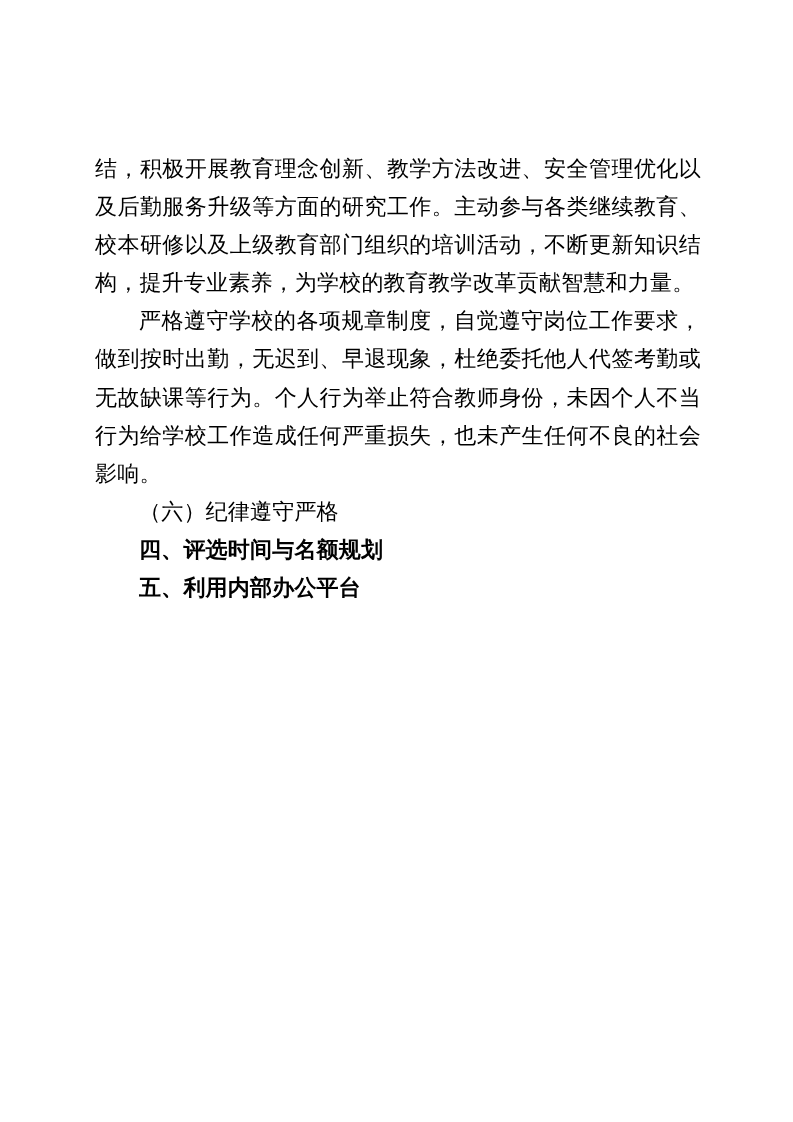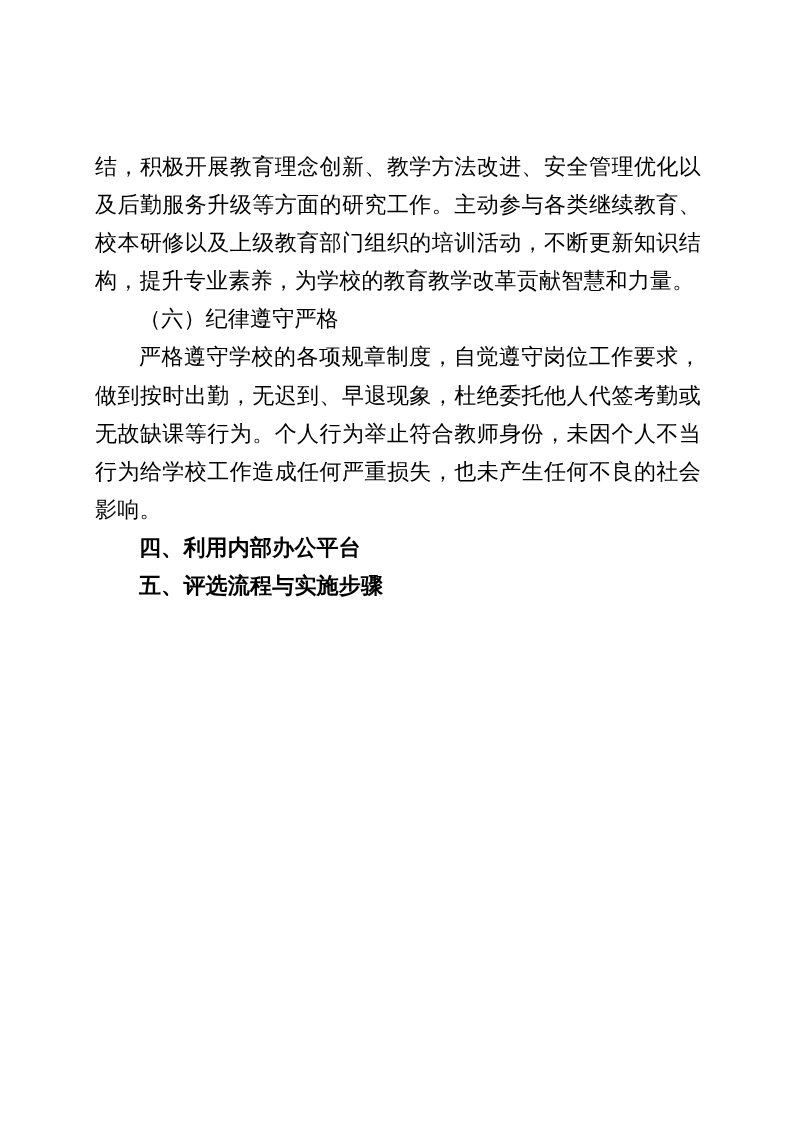--- a/index.html
+++ b/index.html
@@ -7,21 +7,21 @@
     padding: 0;
     background: #ffffff;
   }
   .page {
     position: relative;
     width: 793px;
     height: 1122px;
     margin: 0 auto;
     background: #ffffff;
     overflow: hidden;
-    font-family: Liberation Mono, monospace;
+    font-family: Liberation Sans, sans-serif;
   }
   .content {
     position: absolute;
     left: 95px;
     top: 150px;
     width: 606px;
     color: #000000;
   }
   .para {
     margin: 0;
@@ -39,25 +39,25 @@
   }
 </style>
 </head>
 <body>
 
 <div class="page">
   <div class="content">
 
     <p class="para">结，积极开展教育理念创新、教学方法改进、安全管理优化以及后勤服务升级等方面的研究工作。主动参与各类继续教育、校本研修以及上级教育部门组织的培训活动，不断更新知识结构，提升专业素养，为学校的教育教学改革贡献智慧和力量。</p>
 
+    <p class="para indent">严格遵守学校的各项规章制度，自觉遵守岗位工作要求，做到按时出勤，无迟到、早退现象，杜绝委托他人代签考勤或无故缺课等行为。个人行为举止符合教师身份，未因个人不当行为给学校工作造成任何严重损失，也未产生任何不良的社会影响。</p>
+
     <p class="para indent">（六）纪律遵守严格</p>
 
-    <p class="para indent">严格遵守学校的各项规章制度，自觉遵守岗位工作要求，做到按时出勤，无迟到、早退现象，杜绝委托他人代签考勤或无故缺课等行为。个人行为举止符合教师身份，未因个人不当行为给学校工作造成任何严重损失，也未产生任何不良的社会影响。</p>
-
-    <p class="para indent bold">四、利用内部办公平台</p>
+    <p class="para indent bold">四、评选时间与名额规划</p>
 
 
-    <p class="para indent bold">五、评选流程与实施步骤</p>
+    <p class="para indent bold">五、利用内部办公平台</p>
 
 
 
   </div>
 </div>
 
 </body></html>

